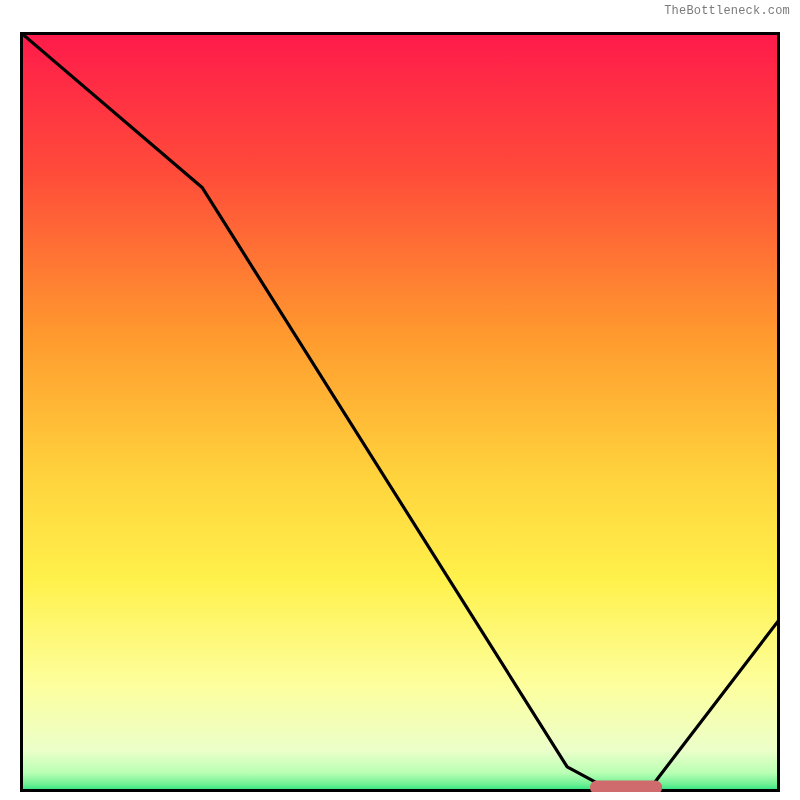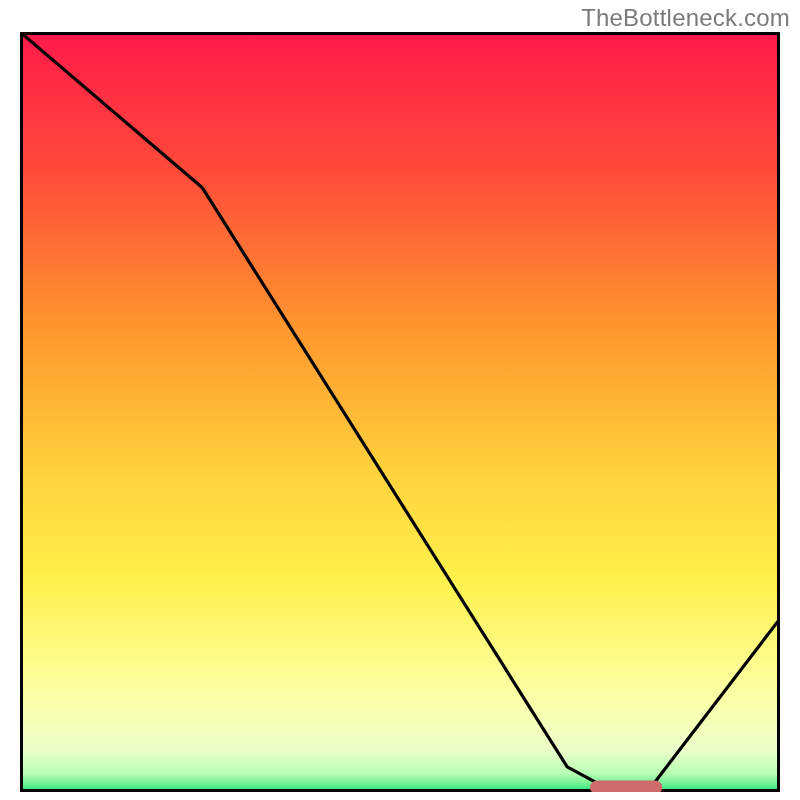--- a/index.html
+++ b/index.html
@@ -12,24 +12,25 @@
   }
   .container {
     position: relative;
     width: 800px;
     height: 800px;
   }
   .attribution {
     position: absolute;
     top: 4px;
     right: 10px;
-    font-size: 24px;
+    font-size: 12px;
     color: #7a7a7a;
     font-weight: 400;
     letter-spacing: 0.2px;
+    font-family: Liberation Mono, monospace;
   }
   .chart-frame {
     position: absolute;
     left: 20px;
     top: 32px;
     width: 760px;
     height: 760px;
   }
   svg {
     display: block;

